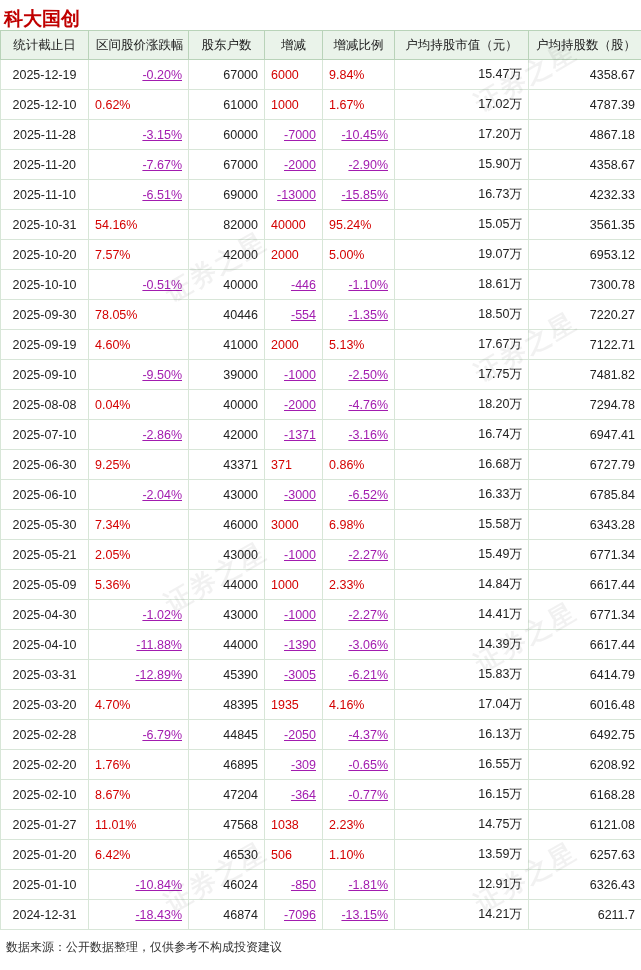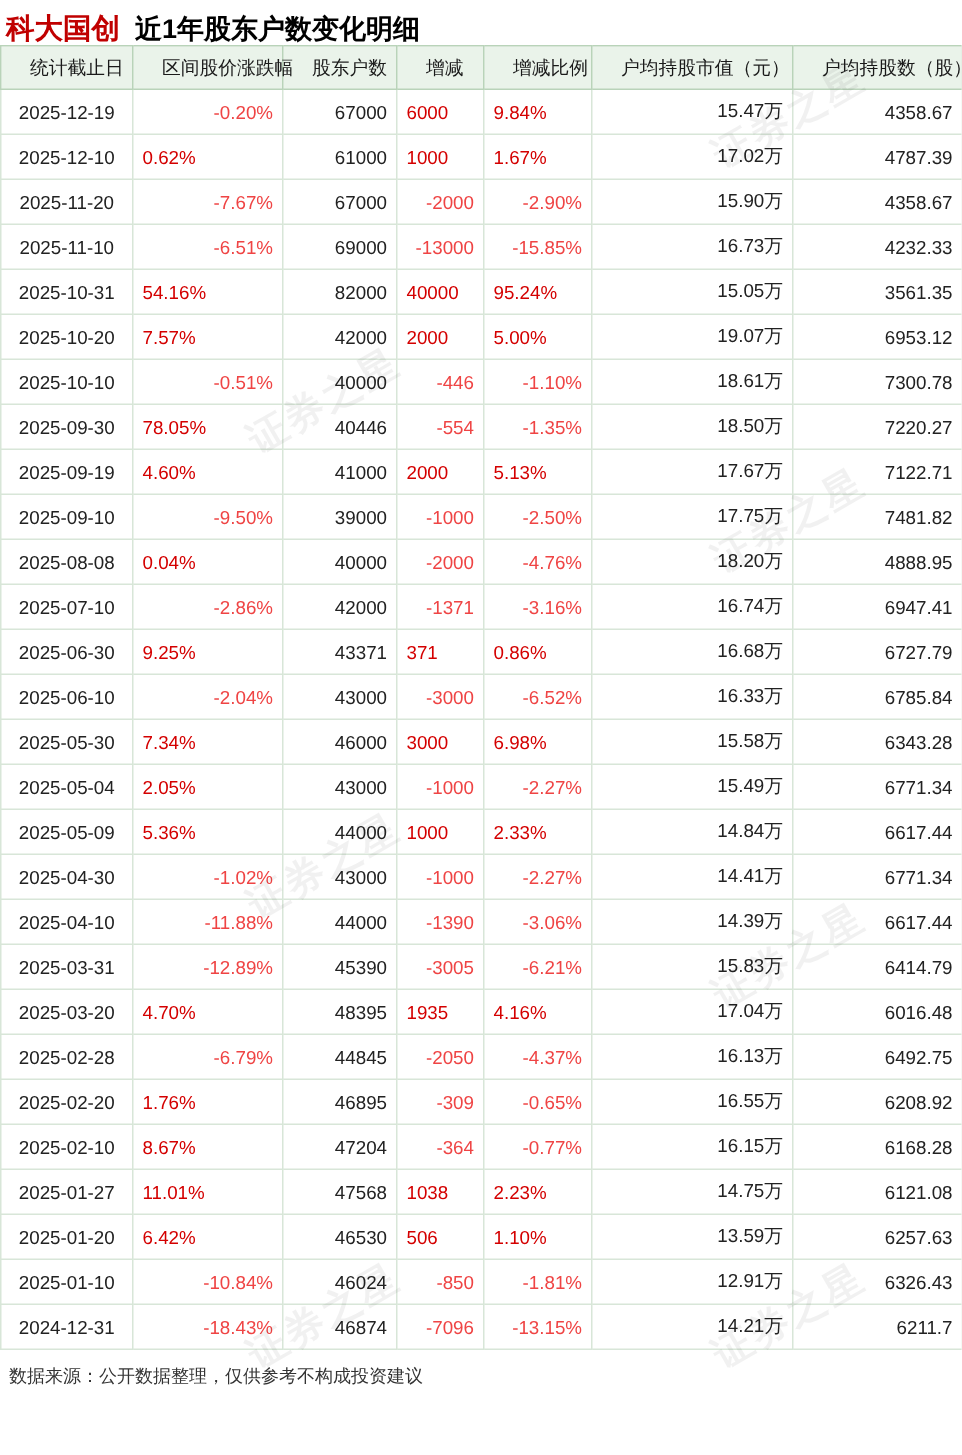--- a/index.html
+++ b/index.html
@@ -46,37 +46,37 @@
     width: 641px;
     table-layout: fixed;
   }
   table.data th {
     background: #eaf3ea;
     border: 1px solid #b9d3b9;
     font-size: 12.5px;
     font-weight: normal;
     color: #1a1a1a;
     height: 24px;
-    padding: 2px 19px;
+    padding: 2px 7px;
     text-align: center;
     white-space: nowrap;
     font-family: Liberation Serif, serif;
   }
   table.data td {
     border: 1px solid #d8e6d8;
     font-size: 12.5px;
     height: 25px;
     padding: 2px 6px;
     white-space: nowrap;
     background: #ffffff;
   }
   td.c-date { text-align: center; color: #222; }
   td.c-num { text-align: right; color: #222; }
   td.c-red { text-align: left; color: #d40000; }
-  td.c-green { text-align: right; color: #ef4444; }
+  td.c-green { text-align: right; color: #a21caf; text-decoration: underline; }
   .footer {
     font-size: 12px;
     color: #333333;
     padding: 9px 6px;
   }
   .wm {
     position: absolute;
     color: rgba(0,0,0,0.055);
     font-size: 26px;
     font-weight: bold;
@@ -86,21 +86,20 @@
     letter-spacing: 2px;
   }
 </style>
 </head>
 <body>
 
 <div class="page">
 
   <div class="title-bar">
     <span class="title-main">科大国创</span>
-    <span class="title-sub">近1年股东户数变化明细</span>
   </div>
 
   <table class="data">
     <colgroup>
       <col style="width:88px">
       <col style="width:100px">
       <col style="width:76px">
       <col style="width:58px">
       <col style="width:72px">
       <col style="width:134px">
@@ -130,20 +129,29 @@
         <tr>
           <td class="c-date">2025-12-10</td>
           <td class="c-red">0.62%</td>
           <td class="c-num">61000</td>
           <td class="c-red">1000</td>
           <td class="c-red">1.67%</td>
           <td class="c-num">17.02万</td>
           <td class="c-num">4787.39</td>
         </tr>
         <tr>
+          <td class="c-date">2025-11-28</td>
+          <td class="c-green">-3.15%</td>
+          <td class="c-num">60000</td>
+          <td class="c-green">-7000</td>
+          <td class="c-green">-10.45%</td>
+          <td class="c-num">17.20万</td>
+          <td class="c-num">4867.18</td>
+        </tr>
+        <tr>
           <td class="c-date">2025-11-20</td>
           <td class="c-green">-7.67%</td>
           <td class="c-num">67000</td>
           <td class="c-green">-2000</td>
           <td class="c-green">-2.90%</td>
           <td class="c-num">15.90万</td>
           <td class="c-num">4358.67</td>
         </tr>
         <tr>
           <td class="c-date">2025-11-10</td>
@@ -208,21 +216,21 @@
           <td class="c-num">17.75万</td>
           <td class="c-num">7481.82</td>
         </tr>
         <tr>
           <td class="c-date">2025-08-08</td>
           <td class="c-red">0.04%</td>
           <td class="c-num">40000</td>
           <td class="c-green">-2000</td>
           <td class="c-green">-4.76%</td>
           <td class="c-num">18.20万</td>
-          <td class="c-num">4888.95</td>
+          <td class="c-num">7294.78</td>
         </tr>
         <tr>
           <td class="c-date">2025-07-10</td>
           <td class="c-green">-2.86%</td>
           <td class="c-num">42000</td>
           <td class="c-green">-1371</td>
           <td class="c-green">-3.16%</td>
           <td class="c-num">16.74万</td>
           <td class="c-num">6947.41</td>
         </tr>
@@ -247,21 +255,21 @@
         <tr>
           <td class="c-date">2025-05-30</td>
           <td class="c-red">7.34%</td>
           <td class="c-num">46000</td>
           <td class="c-red">3000</td>
           <td class="c-red">6.98%</td>
           <td class="c-num">15.58万</td>
           <td class="c-num">6343.28</td>
         </tr>
         <tr>
-          <td class="c-date">2025-05-04</td>
+          <td class="c-date">2025-05-21</td>
           <td class="c-red">2.05%</td>
           <td class="c-num">43000</td>
           <td class="c-green">-1000</td>
           <td class="c-green">-2.27%</td>
           <td class="c-num">15.49万</td>
           <td class="c-num">6771.34</td>
         </tr>
         <tr>
           <td class="c-date">2025-05-09</td>
           <td class="c-red">5.36%</td>

